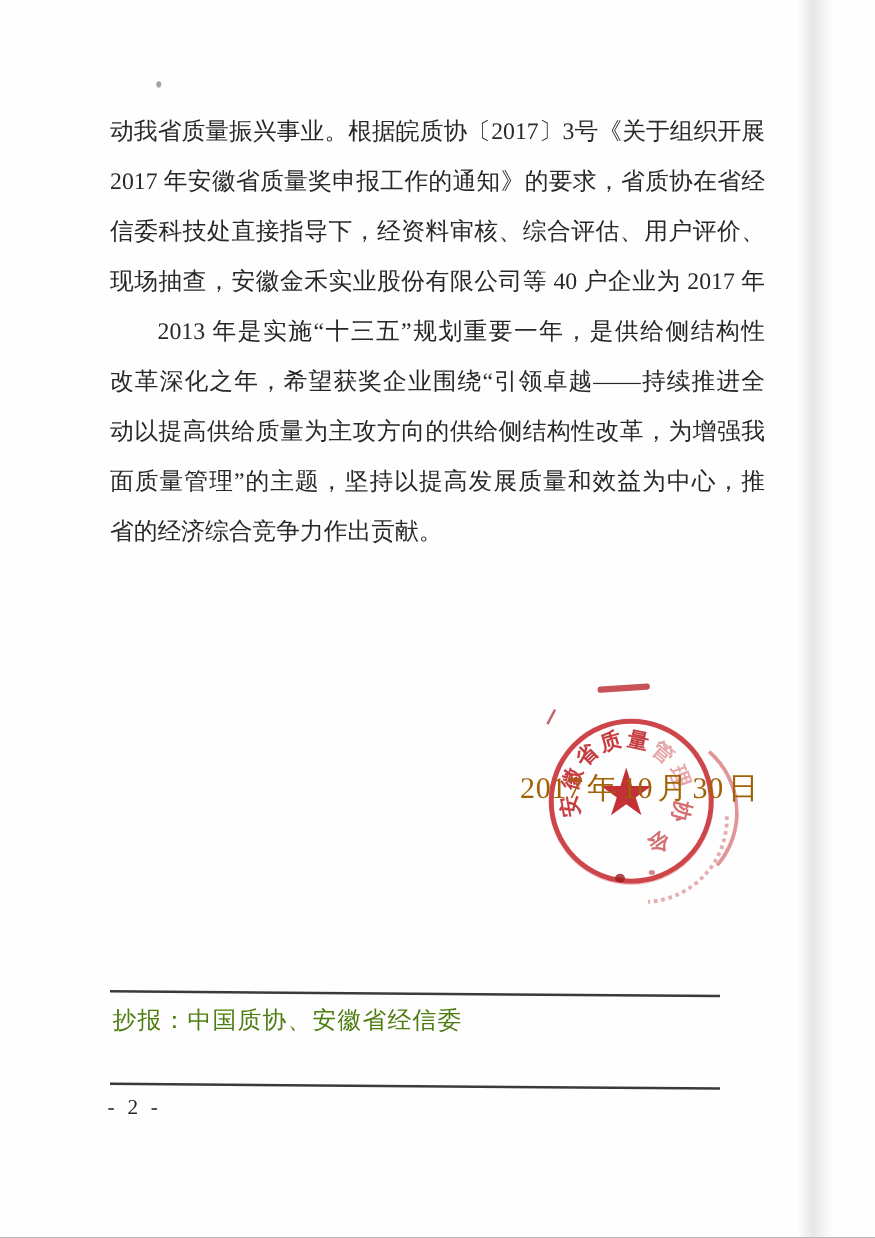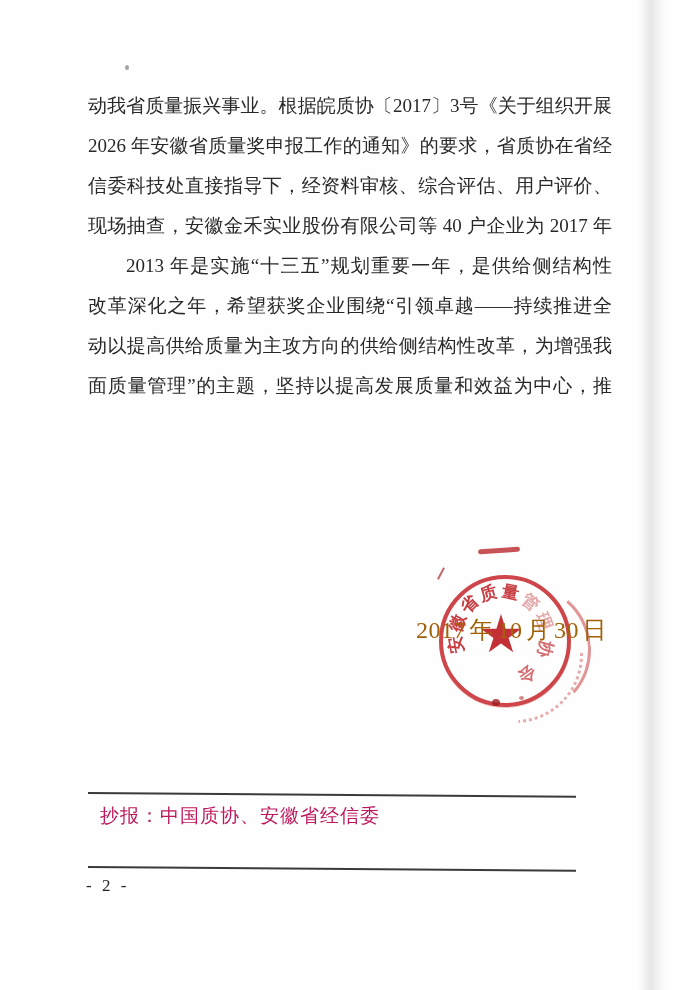--- a/index.html
+++ b/index.html
@@ -156,24 +156,24 @@
     width: 488px;
     height: 2px;
     background: #3a3a3a;
     transform: rotate(0.45deg);
     transform-origin: left center;
   }
   .rule-top { top: 792px; }
   .rule-bottom { top: 866px; }
   .footer-row {
     position: absolute;
-    left: 100px;
+    left: 90px;
     font-size: 19px;
     letter-spacing: 1px;
-    color: #be185d;
+    color: #4d7c0f;
   }
   .row-report { top: 803px; }
   .row-send { top: 839px; }
   .page-number {
     position: absolute;
     left: 86px;
     top: 876px;
     font-size: 17px;
     letter-spacing: 3px;
     color: #242424;
@@ -200,27 +200,28 @@
 </style>
 </head>
 <body>
 
 <div class="page">
 
   <span class="speck"></span>
 
   <div class="body-text">
     <div class="bline">动我省质量振兴事业。根据皖质协〔2017〕3号《关于组织开展</div>
-    <div class="bline">2026 年安徽省质量奖申报工作的通知》的要求，省质协在省经</div>
+    <div class="bline">2017 年安徽省质量奖申报工作的通知》的要求，省质协在省经</div>
     <div class="bline">信委科技处直接指导下，经资料审核、综合评估、用户评价、</div>
     <div class="bline">现场抽查，安徽金禾实业股份有限公司等 40 户企业为 2017 年</div>
     <div class="bline indent">2013 年是实施“十三五”规划重要一年，是供给侧结构性</div>
     <div class="bline">改革深化之年，希望获奖企业围绕“引领卓越——持续推进全</div>
     <div class="bline">动以提高供给质量为主攻方向的供给侧结构性改革，为增强我</div>
     <div class="bline">面质量管理”的主题，坚持以提高发展质量和效益为中心，推</div>
+    <div class="bline end">省的经济综合竞争力作出贡献。</div>
   </div>
 
   <div class="seal">
     <div class="seal-dash"></div>
     <div class="seal-tick"></div>
     <div class="ghost-arc-1"></div>
     <div class="ghost-arc-2"></div>
     <div class="seal-ring"></div>
     <div class="seal-center">
       <div class="seal-star"></div>

